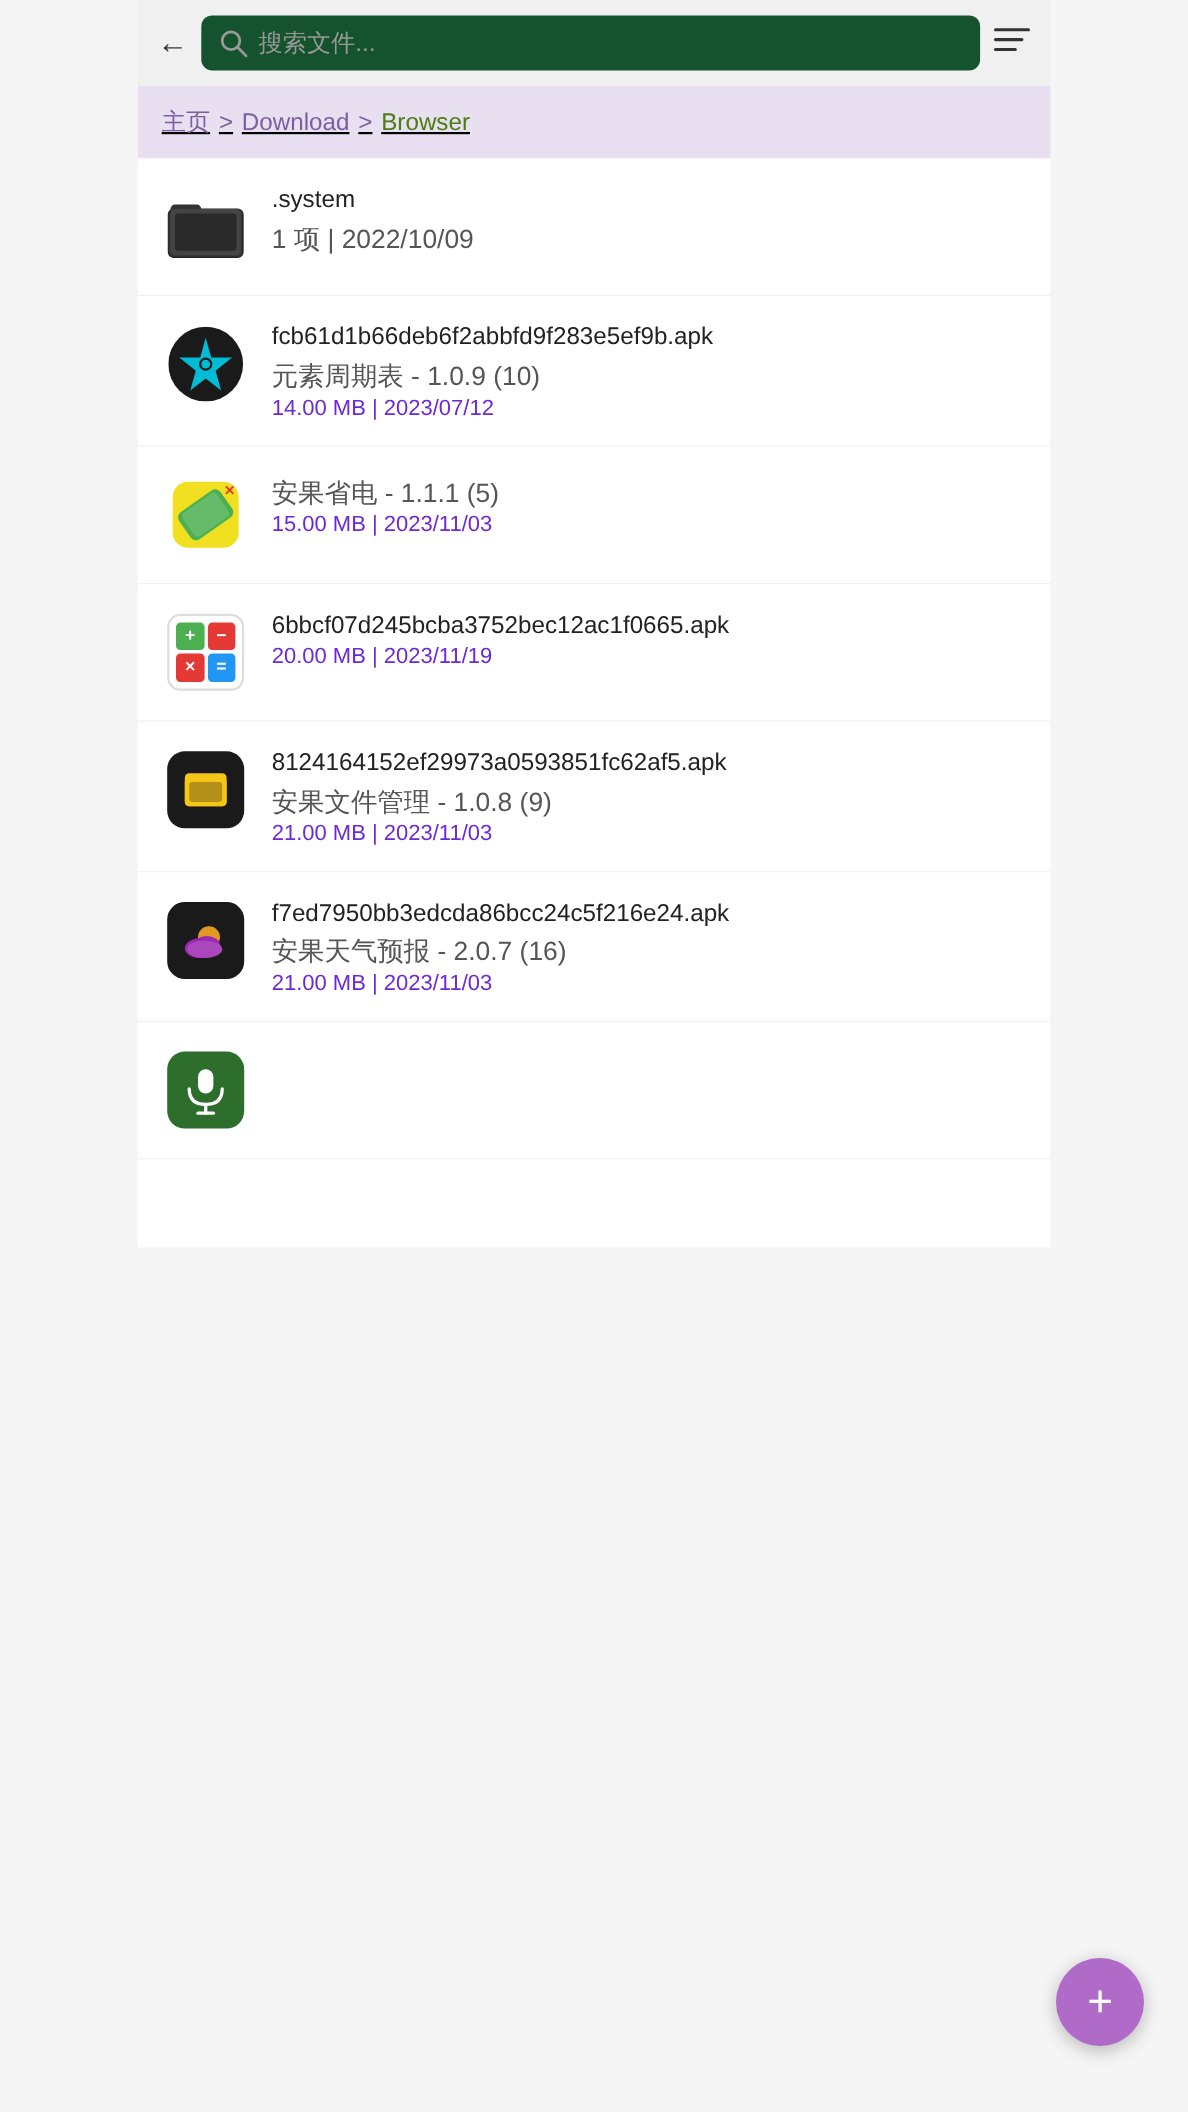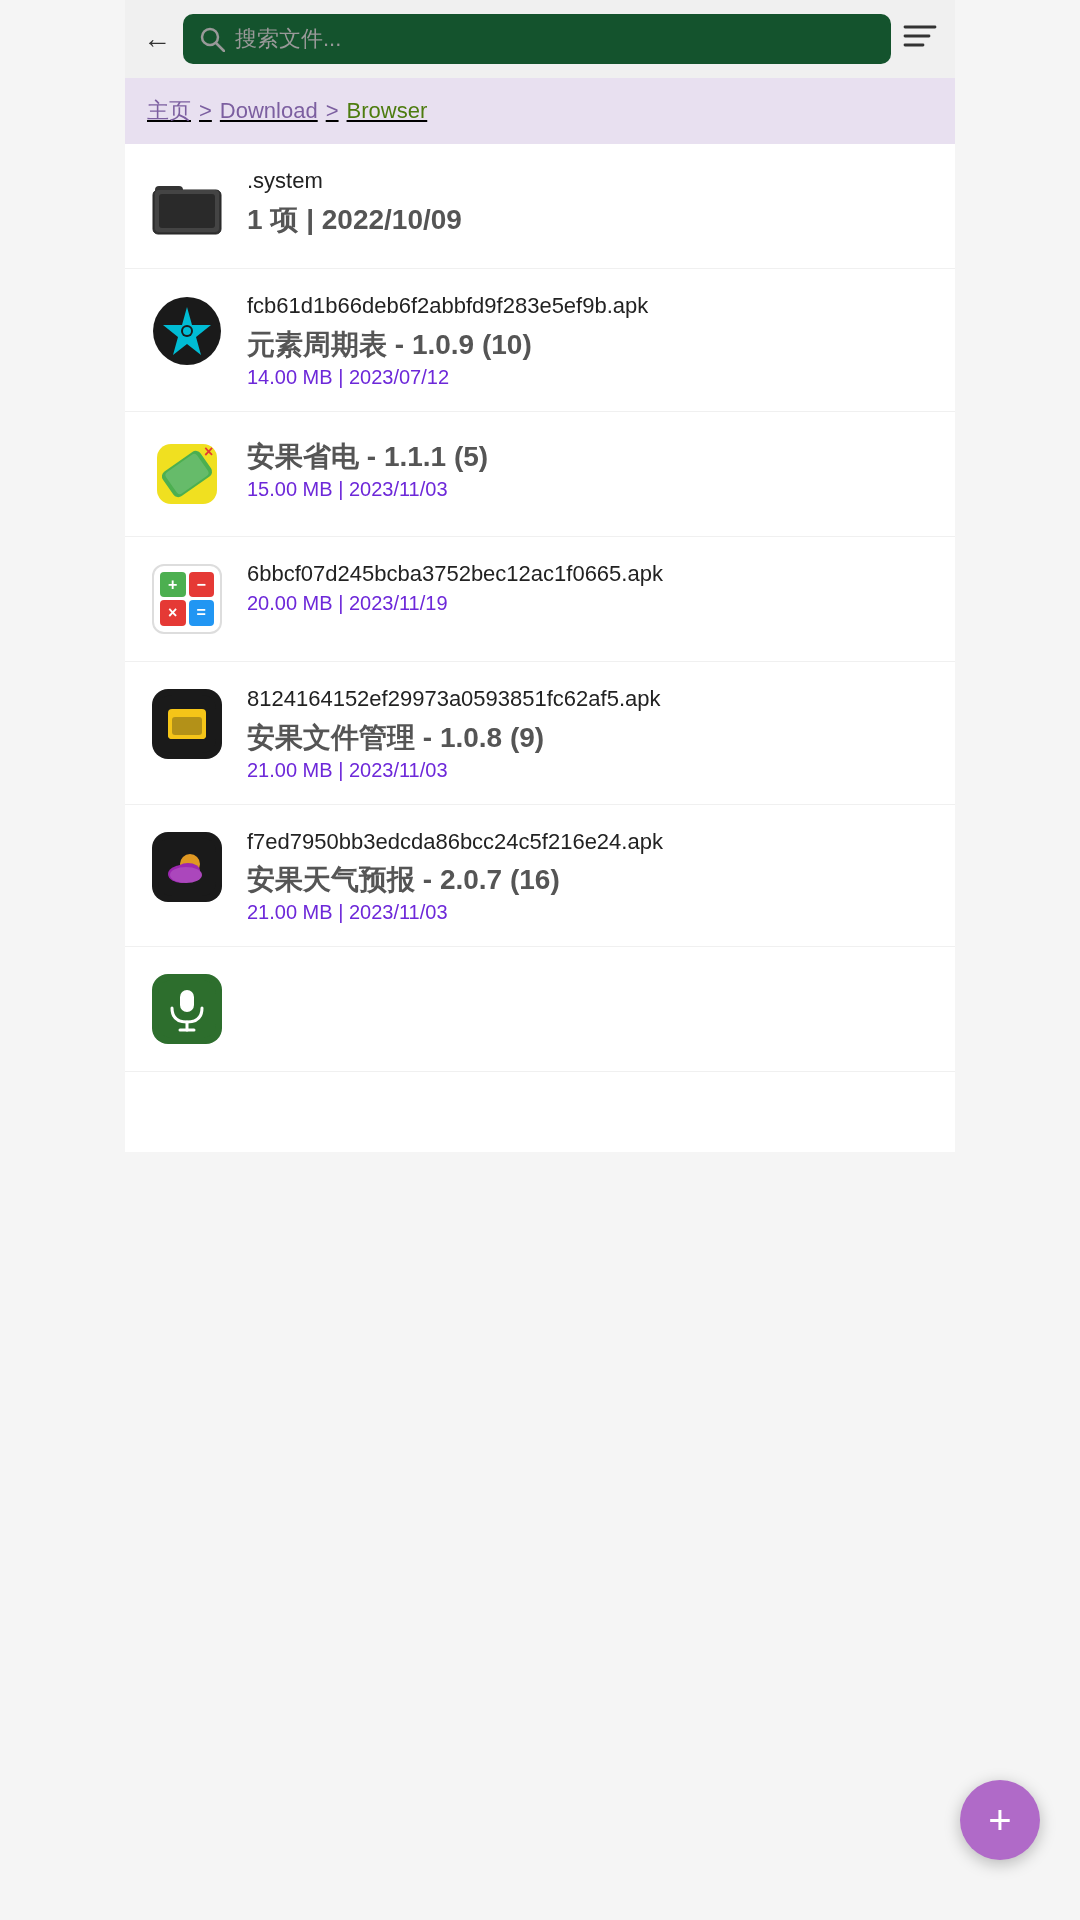--- a/index.html
+++ b/index.html
@@ -103,24 +103,23 @@
     }
 
     .file-name {
       font-size: 22px;
       color: #222;
       word-break: break-all;
       line-height: 1.4;
     }
 
     .file-meta {
-      font-size: 28px;
+      font-size: 24px;
       color: #555;
       margin-top: 4px;
-      font-weight: bold;
     }
 
     .file-meta-sub {
       font-size: 20px;
       color: #6d28d9;
       margin-top: 2px;
     }
 
     
     .fab {

